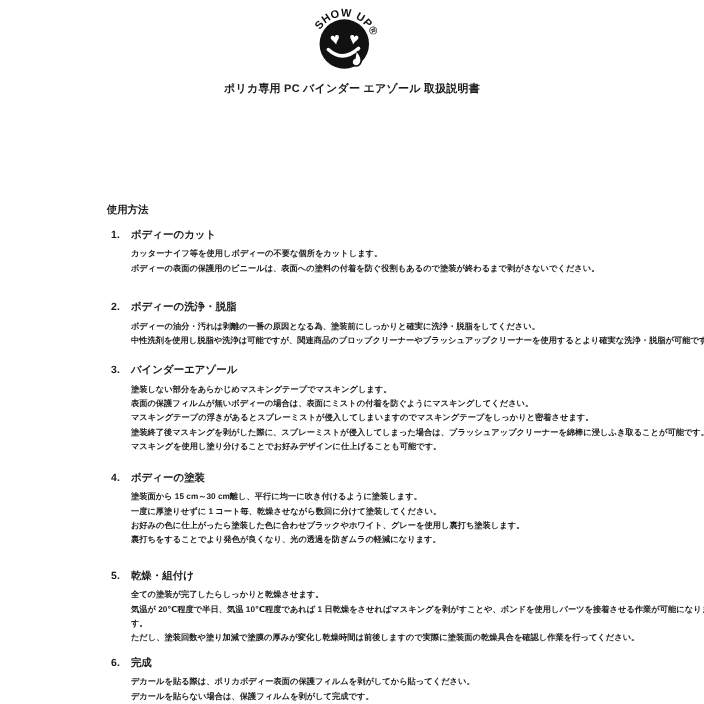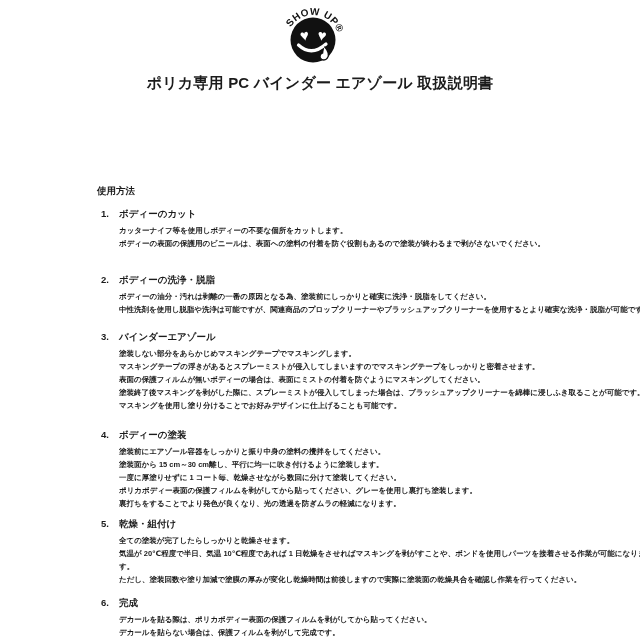--- a/index.html
+++ b/index.html
@@ -2,21 +2,21 @@
 <html lang="ja"><head>
 <meta charset="utf-8">
 <style>
   html,body{margin:0;padding:0;}
   body{width:640px;height:640px;background:#ffffff;font-family:"Liberation Sans","DejaVu Sans",sans-serif;color:#1b1b1b;}
   .page{position:relative;width:640px;height:640px;background:#fff;overflow:hidden;}
 
   .logo{position:absolute;left:278px;top:3px;width:70px;height:62px;}
 
   .doc-title{position:absolute;left:0;top:74px;width:640px;text-align:center;
-    font-size:15px;font-weight:700;letter-spacing:.2px;white-space:nowrap;}
+    font-size:10px;font-weight:700;letter-spacing:.2px;white-space:nowrap;}
 
   .intro{position:absolute;left:86px;top:103px;}
   .intro-line{font-size:8.5px;font-weight:700;line-height:16px;white-space:nowrap;}
 
   .usage-heading{position:absolute;left:97px;top:185px;font-size:9.5px;font-weight:700;}
 
   .sections{position:absolute;left:0;top:0;width:640px;height:640px;}
   .sec{position:absolute;left:101px;right:10px;}
   .sec-head{display:flex;font-size:9.5px;font-weight:700;line-height:12px;}
   .sec-num{width:18px;flex:0 0 18px;}
@@ -67,36 +67,35 @@
           <div class="sec-line">中性洗剤を使用し脱脂や洗浄は可能ですが、関連商品のプロップクリーナーやブラッシュアップクリーナーを使用するとより確実な洗浄・脱脂が可能です。</div>
         </div>
       </div>
       <div class="sec" style="top: 331px;">
         <div class="sec-head">
           <span class="sec-num">3.</span>
           <span class="sec-title">バインダーエアゾール</span>
         </div>
         <div class="sec-body">
           <div class="sec-line">塗装しない部分をあらかじめマスキングテープでマスキングします。</div>
+          <div class="sec-line">表面の保護フィルムが無いボディーの場合は、表面にミストの付着を防ぐようにマスキングしてください。</div>
           <div class="sec-line">マスキングテープの浮きがあるとスプレーミストが侵入してしまいますのでマスキングテープをしっかりと密着させます。</div>
-          <div class="sec-line">表面の保護フィルムが無いボディーの場合は、表面にミストの付着を防ぐようにマスキングしてください。</div>
           <div class="sec-line">塗装終了後マスキングを剥がした際に、スプレーミストが侵入してしまった場合は、ブラッシュアップクリーナーを綿棒に浸しふき取ることが可能です。</div>
           <div class="sec-line">マスキングを使用し塗り分けることでお好みデザインに仕上げることも可能です。</div>
         </div>
       </div>
       <div class="sec" style="top: 429px;">
         <div class="sec-head">
           <span class="sec-num">4.</span>
           <span class="sec-title">ボディーの塗装</span>
         </div>
         <div class="sec-body">
-          <div class="sec-line">塗装前にエアゾール容器をしっかりと振り中身の塗料の攪拌をしてください。</div>
           <div class="sec-line">塗装面から 15 cm～30 cm離し、平行に均一に吹き付けるように塗装します。</div>
           <div class="sec-line">一度に厚塗りせずに 1 コート毎、乾燥させながら数回に分けて塗装してください。</div>
-          <div class="sec-line">ポリカボディー表面の保護フィルムを剥がしてから貼ってください、グレーを使用し裏打ち塗装します。</div>
+          <div class="sec-line">お好みの色に仕上がったら塗装した色に合わせブラックやホワイト、グレーを使用し裏打ち塗装します。</div>
           <div class="sec-line">裏打ちをすることでより発色が良くなり、光の透過を防ぎムラの軽減になります。</div>
         </div>
       </div>
       <div class="sec" style="top: 518px;">
         <div class="sec-head">
           <span class="sec-num">5.</span>
           <span class="sec-title">乾燥・組付け</span>
         </div>
         <div class="sec-body">
           <div class="sec-line">全ての塗装が完了したらしっかりと乾燥させます。</div>

